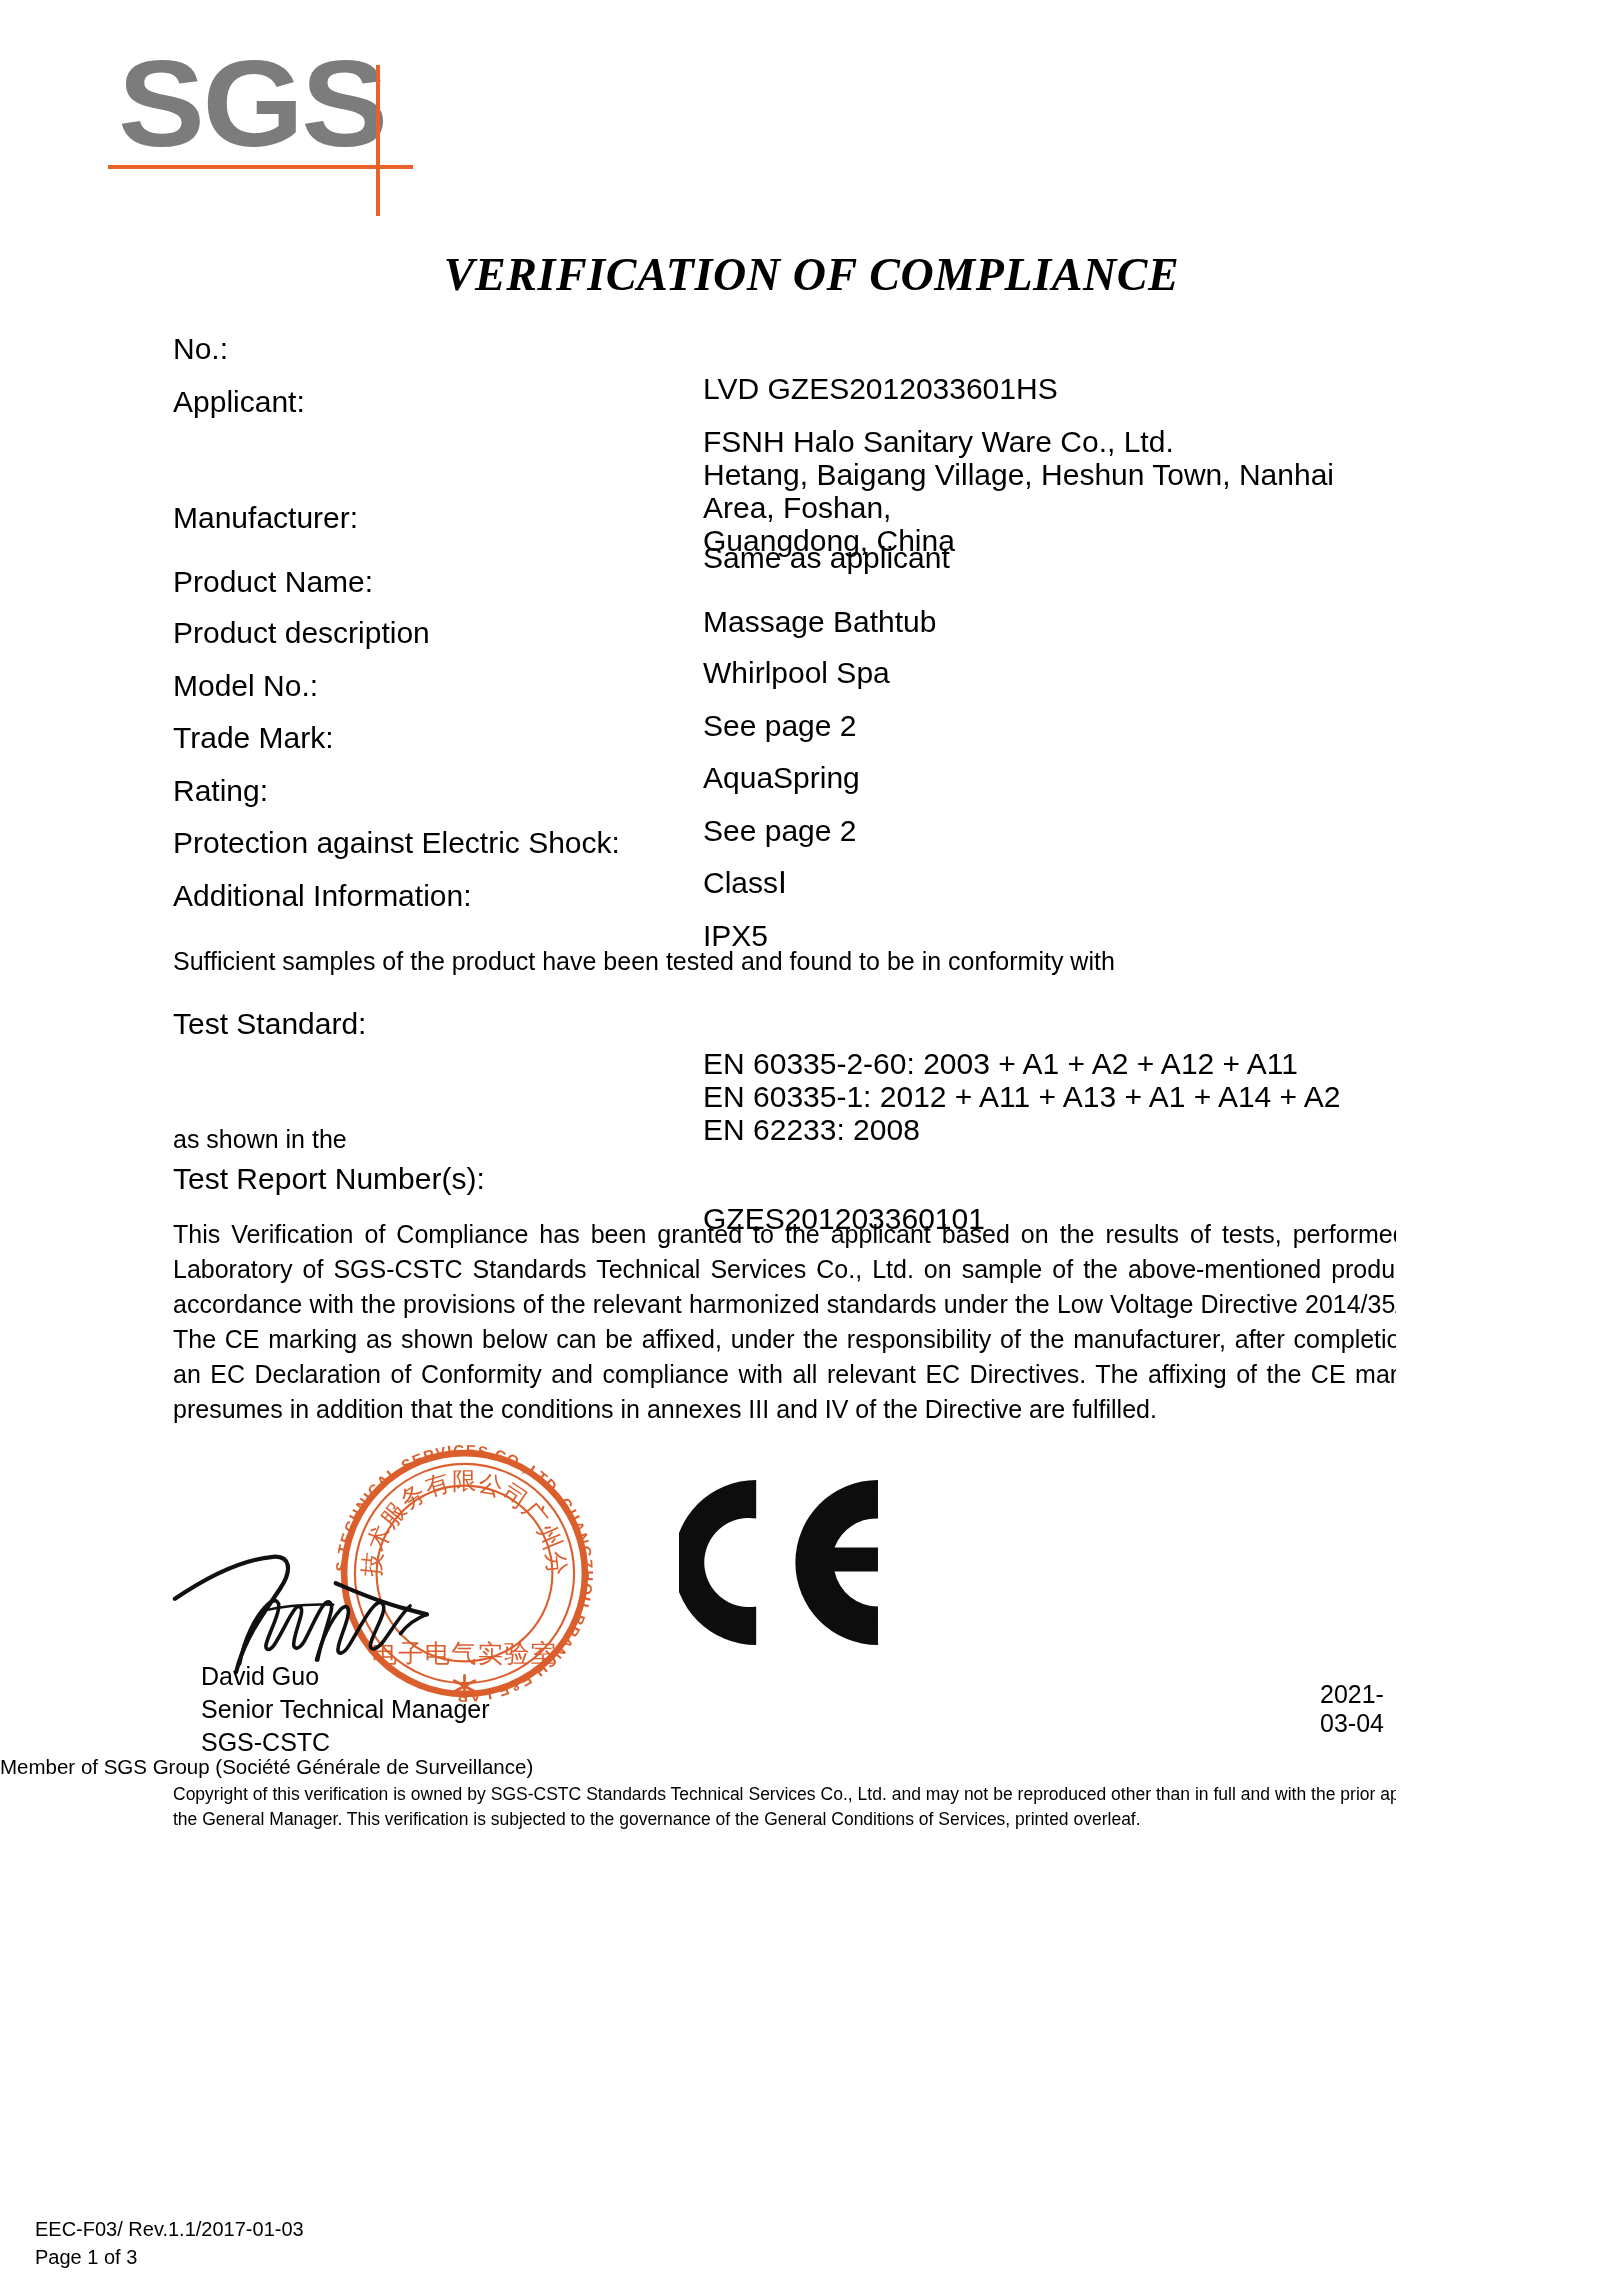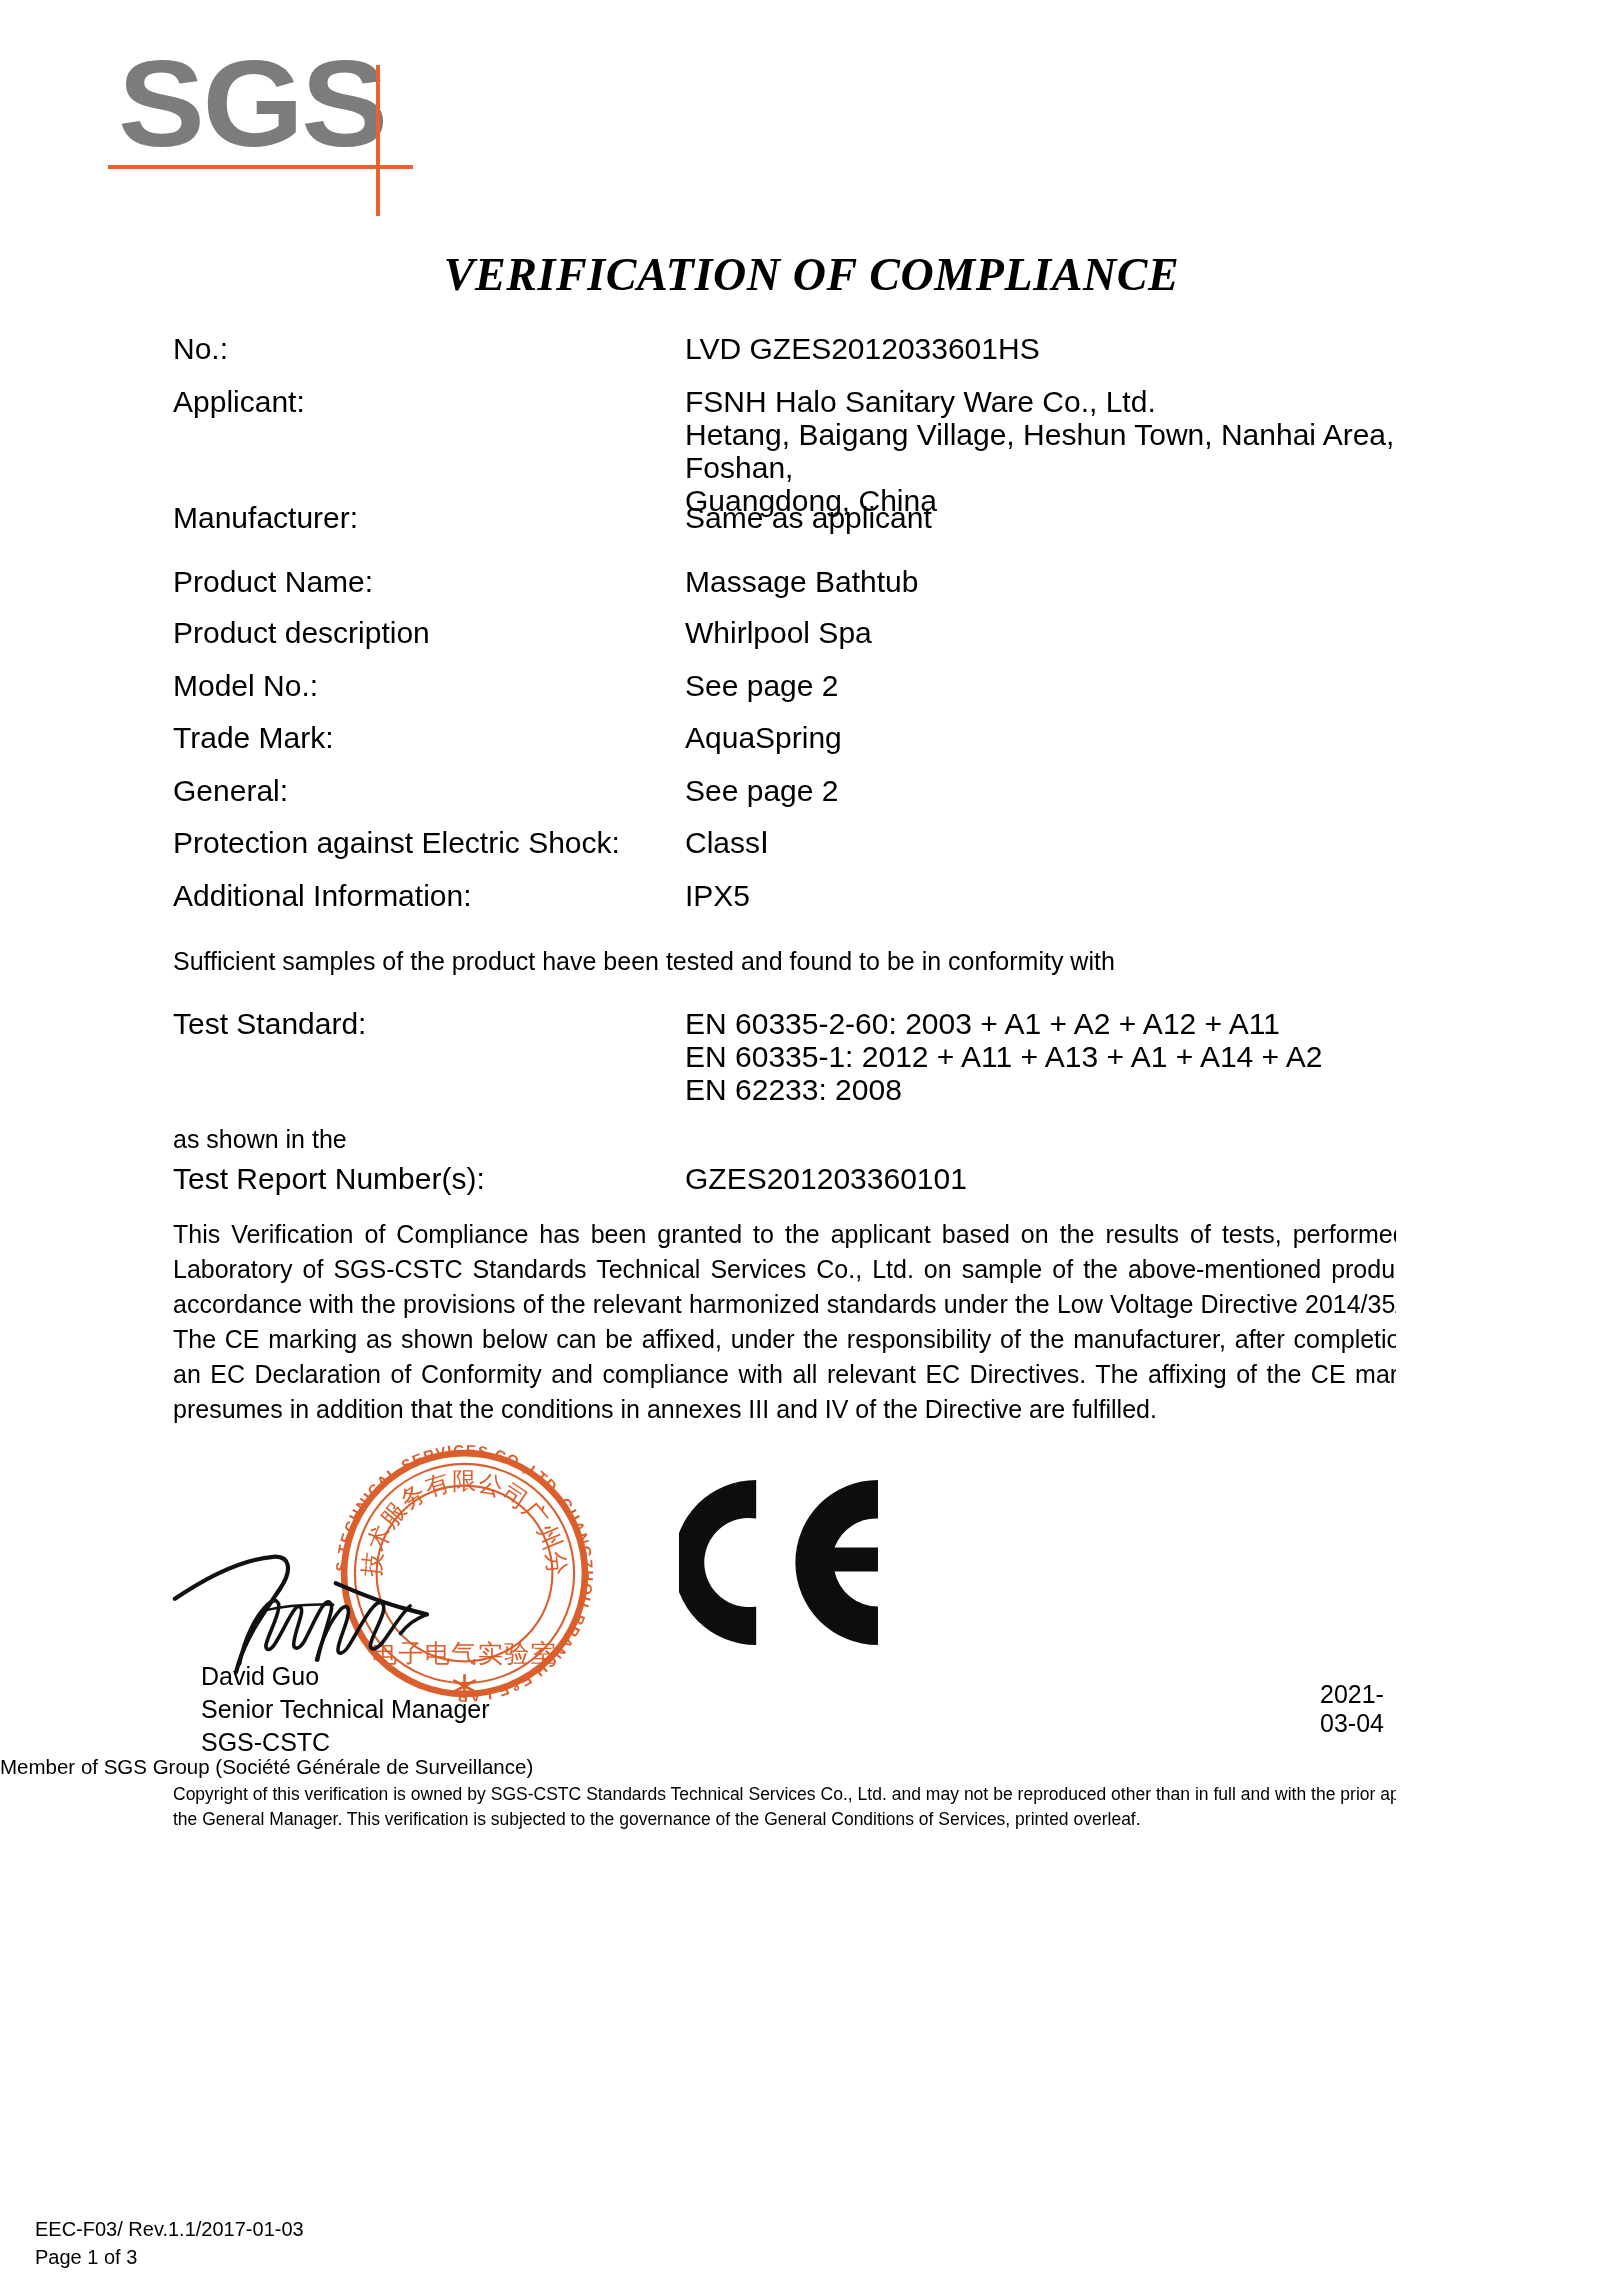--- a/index.html
+++ b/index.html
@@ -72,21 +72,21 @@
   }
 
   
   .field {
     position: absolute;
     font-size: 30px;
     line-height: 33px;
     white-space: pre-line;
   }
   .field-label { left: 173px; }
-  .field-value { left: 685px; }
+  .field-value { left: 703px; margin-top: 40px; }
   .roman { font-family: "Liberation Serif", serif; font-style: normal; }
 
   
   .stmt {
     position: absolute;
     left: 173px;
     font-size: 25px;
     line-height: 33px;
   }
 
@@ -204,21 +204,21 @@
 
   <div class="field field-label" style="top:616px">Product description</div>
   <div class="field field-value" style="top:616px">Whirlpool Spa</div>
 
   <div class="field field-label" style="top:669px">Model No.:</div>
   <div class="field field-value" style="top:669px">See page 2</div>
 
   <div class="field field-label" style="top:721px">Trade Mark:</div>
   <div class="field field-value" style="top:721px">AquaSpring</div>
 
-  <div class="field field-label" style="top:774px">General:</div>
+  <div class="field field-label" style="top:774px">Rating:</div>
   <div class="field field-value" style="top:774px">See page 2</div>
 
   <div class="field field-label" style="top:826px">Protection against Electric Shock:</div>
   <div class="field field-value" style="top:826px"><span>Class</span><span class="roman">Ⅰ</span></div>
 
   <div class="field field-label" style="top:879px">Additional Information:</div>
   <div class="field field-value" style="top:879px">IPX5</div>
 
   <div class="stmt" style="top:945px">Sufficient samples of the product have been tested and found to be in conformity with</div>
 

